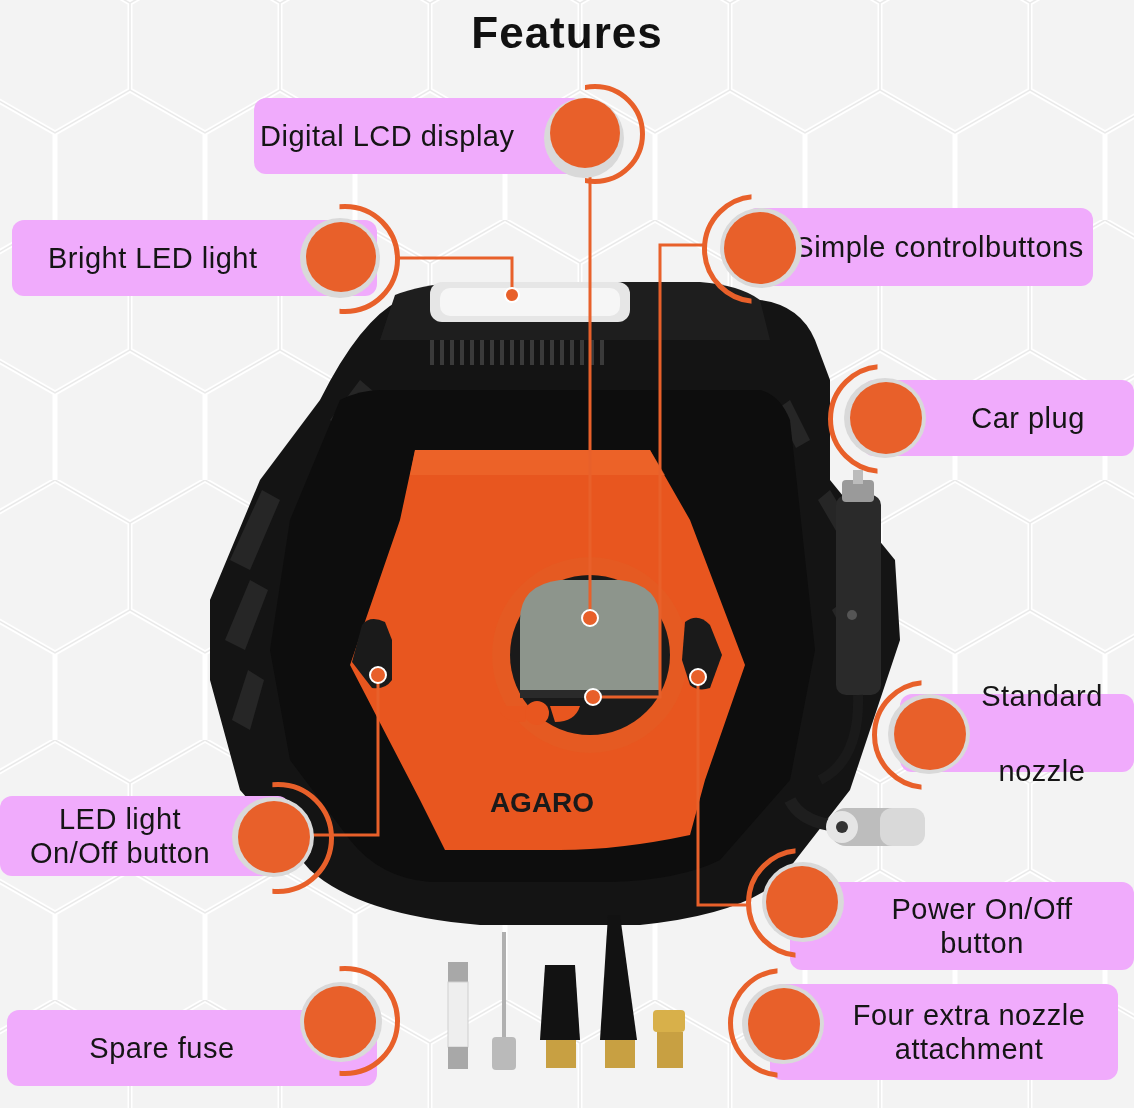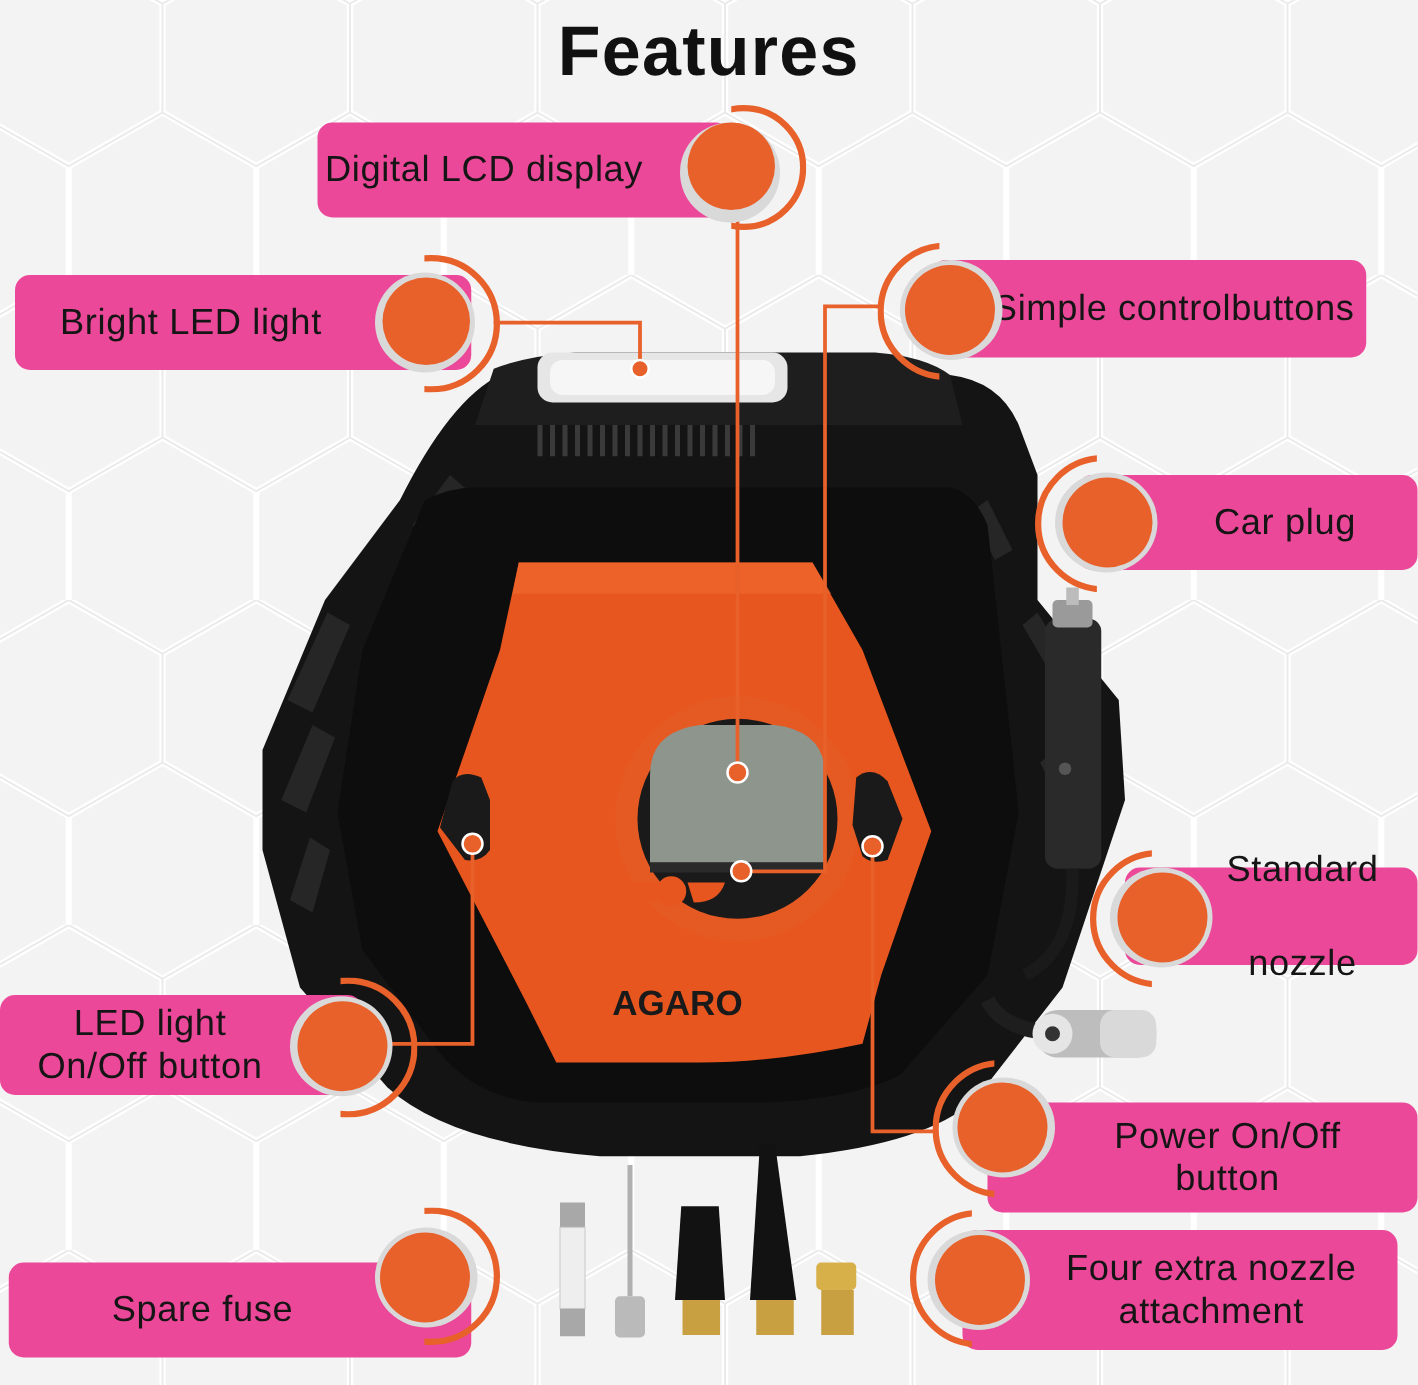--- a/index.html
+++ b/index.html
@@ -1,22 +1,22 @@
 <!DOCTYPE html>
 <html><head>
 <meta charset="utf-8">
 <style>
   html,body{margin:0;padding:0;}
   body{width:1134px;height:1108px;position:relative;overflow:hidden;
     background:#f7f7f7;font-family:"Liberation Sans","DejaVu Sans",sans-serif;}
   .bg{position:absolute;inset:0;}
   .title{position:absolute;left:0;width:1134px;top:8px;text-align:center;
-    font-size:56px;font-weight:bold;color:#111;letter-spacing:1px;}
+    font-size:44px;font-weight:bold;color:#111;letter-spacing:1px;}
   .callout{position:absolute;}
-  .pill{position:absolute;background:#ec4899;border-radius:12px;
+  .pill{position:absolute;background:#f0abfc;border-radius:12px;
     display:flex;align-items:center;justify-content:center;text-align:center;
     color:#151515;font-size:29px;line-height:34px;letter-spacing:0.5px;}
   .ring{position:absolute;border-radius:50%;border:5px solid #e8602a;box-sizing:border-box;}
   .halo{position:absolute;border-radius:50%;background:#d9d9d9;}
   .dot{position:absolute;border-radius:50%;background:#e8602a;}
   .product{position:absolute;left:0;top:0;width:1134px;height:1108px;}
   .lines{position:absolute;left:0;top:0;width:1134px;height:1108px;pointer-events:none;}
 </style>
 </head>
 <body>

